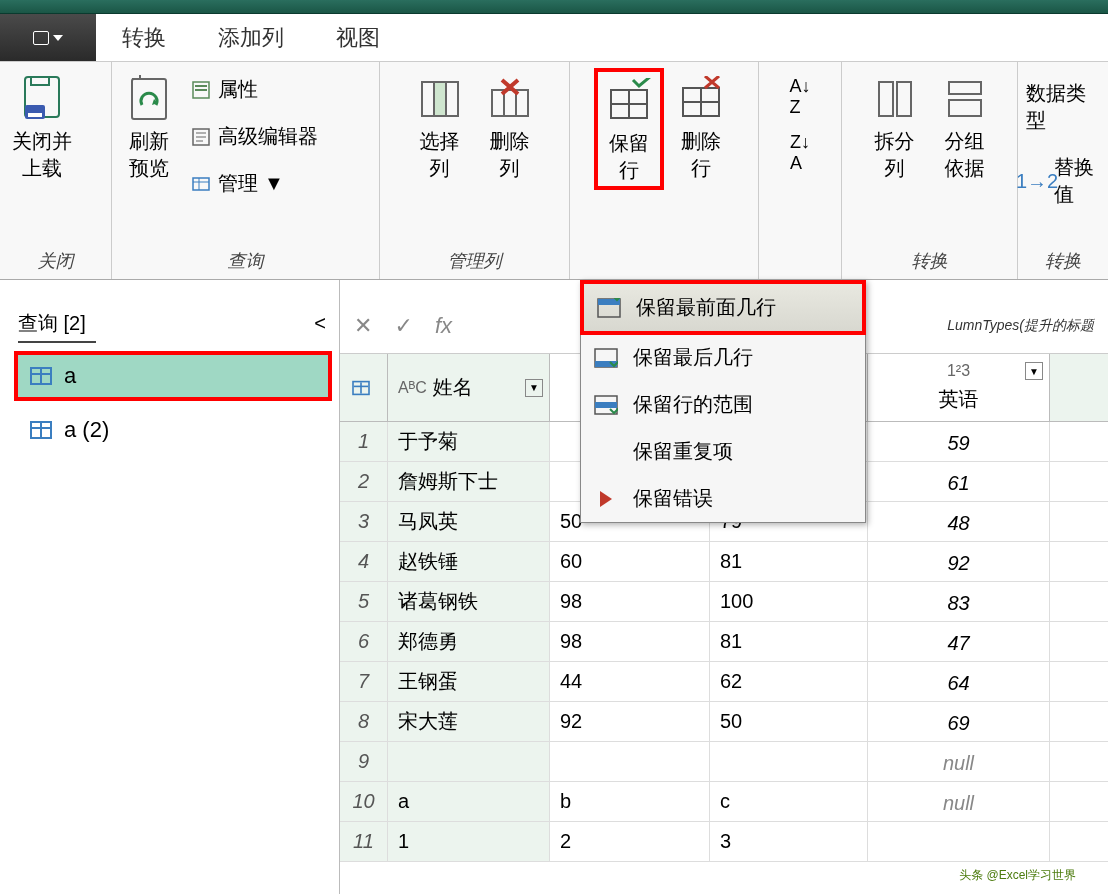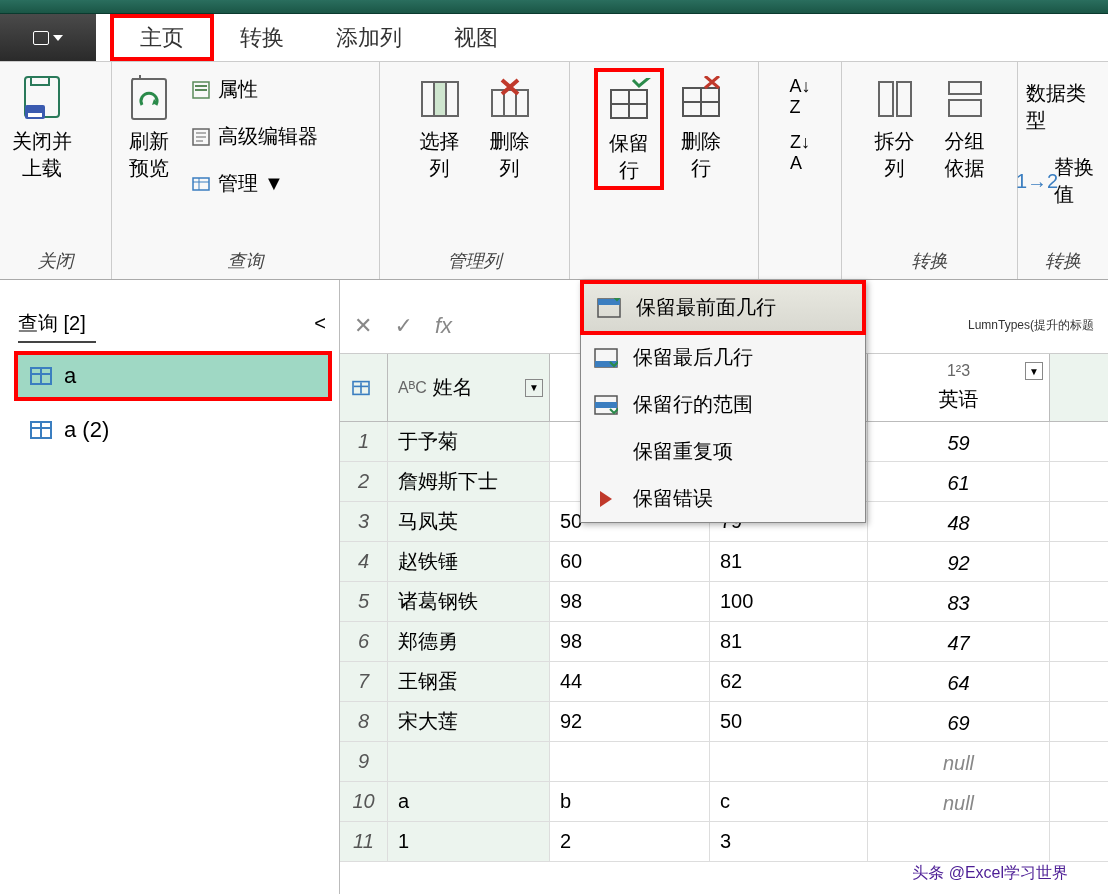--- a/index.html
+++ b/index.html
@@ -158,21 +158,21 @@
   height: 56px;
   display: flex;
   align-items: center;
   border-bottom: 1px solid #ccc;
   padding: 0 14px;
   gap: 22px;
   font-size: 22px;
   color: #888;
   margin-top: 18px;
 }
-.formula-text { color: #333; font-size: 12px; margin-left: auto; }
+.formula-text { color: #333; font-size: 14px; margin-left: auto; font-style: italic; }
 .data-grid { flex: 1; overflow: hidden; }
 .grid-header {
   display: flex;
   background: #ecf4ee;
   border-bottom: 1px solid #bbb;
 }
 .gh-cell {
   border-right: 1px solid #bbb;
   padding: 8px 10px;
   display: flex;
@@ -202,37 +202,36 @@
   display: flex;
   align-items: center;
 }
 .cell.rownum { background: #ecf4ee; justify-content: center; font-style: italic; color: #555; }
 .cell.name { background: #ecf4ee; }
 .cell.right { justify-content: flex-end; font-style: italic; }
 .cell.null { color: #888; font-style: italic; }
 .watermark {
   position: absolute;
   bottom: 10px;
-  right: 40px;
-  font-size: 16px;
-  color: #4c1d95;
+  right: 32px;
+  font-size: 12px;
+  color: #4d7c0f;
 }
 svg { display: block; }
 </style>
 </head>
 <body>
 
 <div class="titlebar"></div>
 
 <div class="tabs-row">
   <div class="file-btn">
     <span class="book-icon"></span>
     <span class="tri"></span>
   </div>
-  <div class="tab highlighted">主页</div>
   <div class="tab">转换</div>
   <div class="tab">添加列</div>
   <div class="tab">视图</div>
 </div>
 
 <div class="ribbon">
 
   <div class="ribbon-group" style="width:112px">
     <div class="group-content">
       <div class="big-btn">

